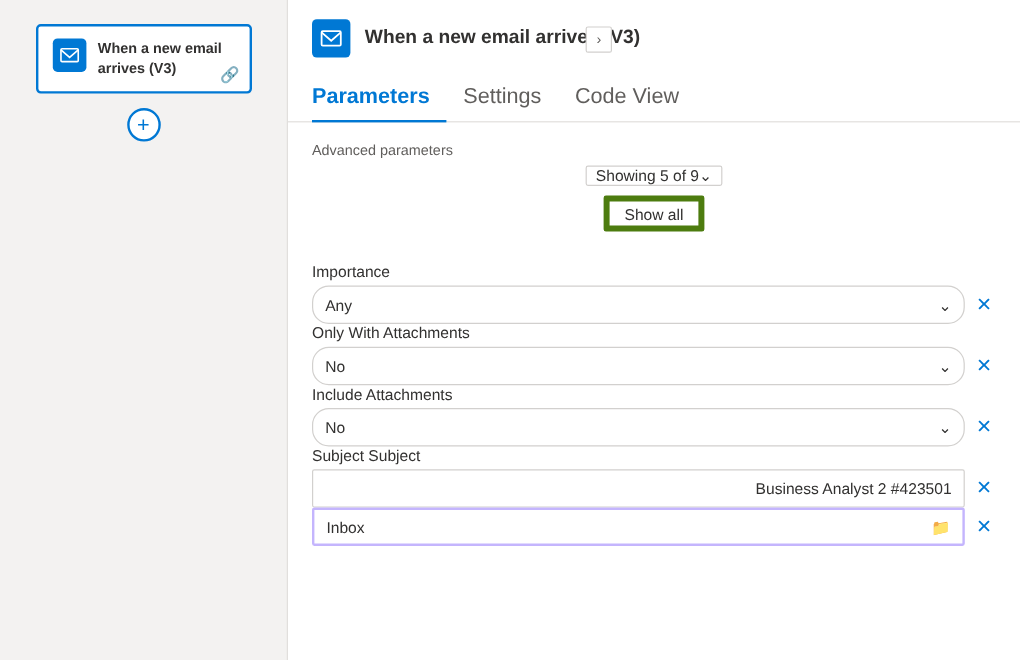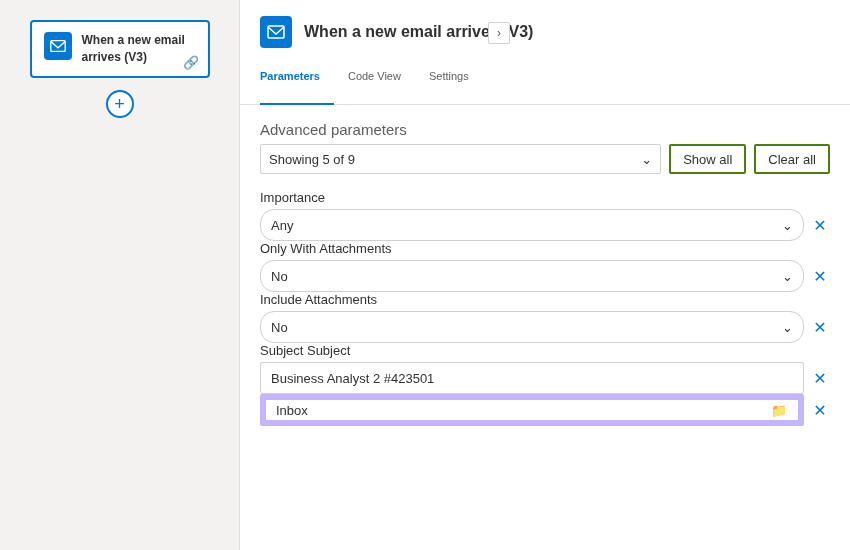--- a/index.html
+++ b/index.html
@@ -145,22 +145,22 @@
     
     .tabs {
       display: flex;
       gap: 0;
       padding: 8px 20px 0 20px;
       border-bottom: 1px solid #e1dfdd;
       margin-top: 8px;
     }
 
     .tab {
-      padding: 6px 14px 22px 14px;
-      font-size: 11px;
+      padding: 6px 14px 10px 14px;
+      font-size: 18px;
       color: #605e5c;
       cursor: pointer;
       position: relative;
       font-weight: 400;
     }
 
     .tab.active {
       color: #0078d4;
       font-weight: 600;
     }
@@ -180,31 +180,32 @@
     }
 
     
     .content {
       padding: 16px 20px;
       flex: 1;
       overflow-y: auto;
     }
 
     .section-label {
-      font-size: 15px;
+      font-size: 12px;
       color: #605e5c;
       margin-bottom: 6px;
       font-weight: 400;
     }
 
     .advanced-params-row {
       display: flex;
       align-items: center;
       gap: 8px;
-      margin-bottom: 16px;
+      margin-bottom: 26px;
+      flex-direction: column;
     }
 
     .advanced-params-dropdown {
       flex: 1;
       height: 30px;
       border: 1px solid #d2d0ce;
       border-radius: 2px;
       background: #fff;
       display: flex;
       align-items: center;
@@ -219,21 +220,21 @@
     }
 
     .chevron-down {
       color: #605e5c;
       font-size: 11px;
     }
 
     .btn-show-all, .btn-clear-all {
       height: 30px;
       padding: 0 12px;
-      border: 2px solid #4d7c0f;
+      border: 5px solid #4d7c0f;
       background: #fff;
       border-radius: 2px;
       font-size: 13px;
       color: #323130;
       cursor: pointer;
       white-space: nowrap;
     }
 
     
     .param-group {
@@ -272,26 +273,27 @@
     .param-input {
       flex: 1;
       height: 32px;
       border: 1px solid #d2d0ce;
       border-radius: 2px;
       background: #fff;
       padding: 0 10px;
       font-size: 13px;
       color: #323130;
       outline: none;
+      text-align: right;
     }
 
     .param-input-with-icon {
       flex: 1;
       height: 32px;
-      border: 6px solid #c4b5fd;
+      border: 2px solid #c4b5fd;
       border-radius: 2px;
       background: #fff;
       display: flex;
       align-items: center;
       justify-content: space-between;
       padding: 0 10px;
     }
 
     .param-input-with-icon span {
       font-size: 13px;
@@ -344,33 +346,32 @@
       <svg viewBox="0 0 20 20" xmlns="http://www.w3.org/2000/svg">
         <rect x="2" y="4" width="16" height="12" rx="1" fill="none" stroke="white" stroke-width="1.5"></rect>
         <path d="M2 5l8 7 8-7" fill="none" stroke="white" stroke-width="1.5"></path>
       </svg>
     </div>
     <span class="panel-title">When a new email arrives (V3)</span>
   </div>
 
   <div class="tabs">
     <div class="tab active">Parameters</div>
+    <div class="tab">Settings</div>
     <div class="tab">Code View</div>
-    <div class="tab">Settings</div>
   </div>
 
   <div class="content">
     <div class="section-label">Advanced parameters</div>
     <div class="advanced-params-row">
       <div class="advanced-params-dropdown">
         <span>Showing 5 of 9</span>
         <span class="chevron-down">⌄</span>
       </div>
       <button class="btn-show-all">Show all</button>
-      <button class="btn-clear-all">Clear all</button>
     </div>
 
     <div class="param-group">
       <div class="param-label">Importance</div>
       <div class="param-row">
         <div class="param-dropdown">
           <span>Any</span>
           <span class="chevron-down">⌄</span>
         </div>
         <span class="close-btn">✕</span>

